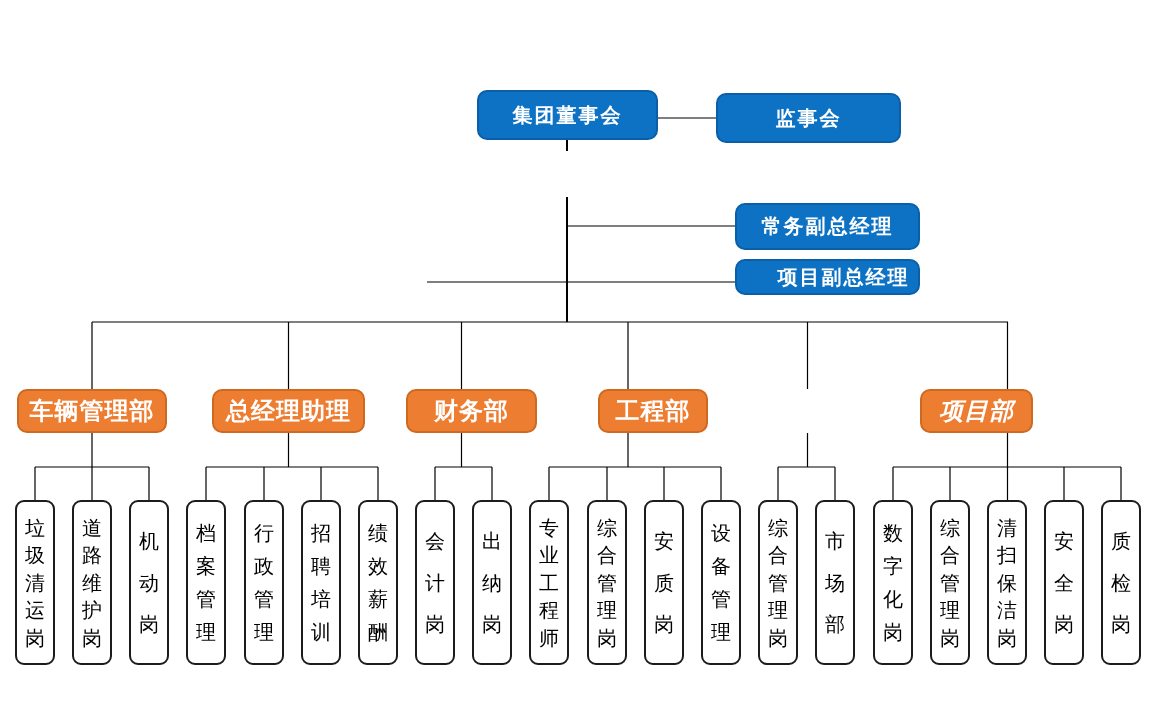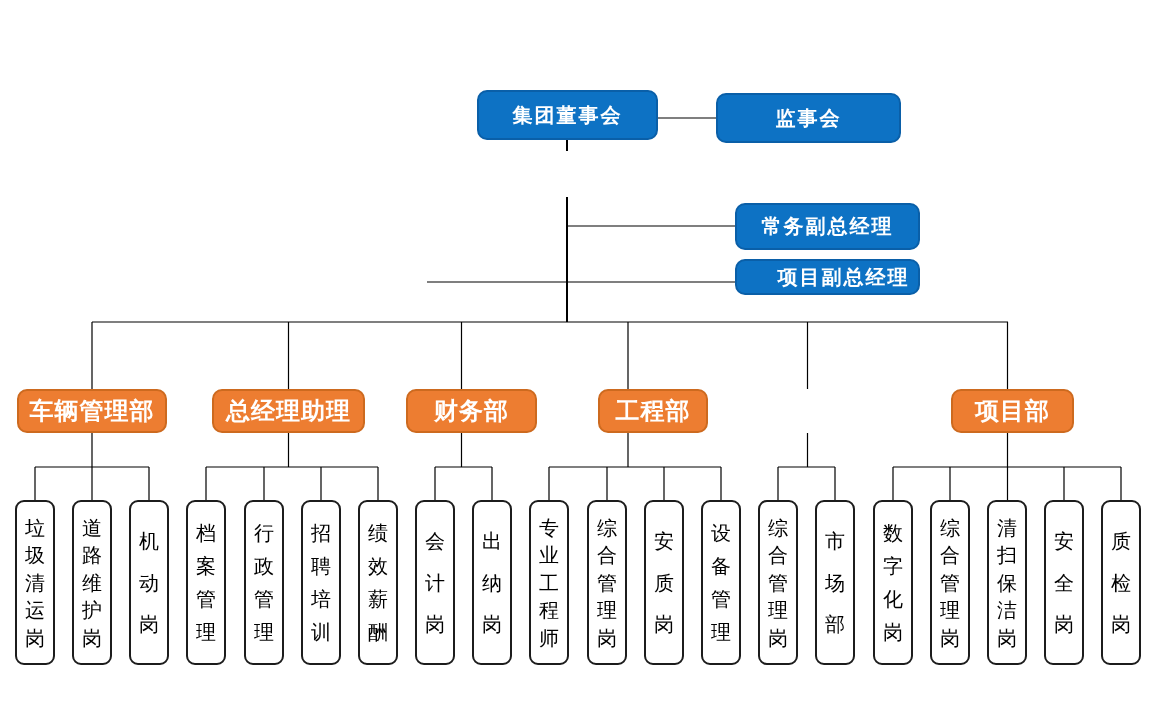--- a/index.html
+++ b/index.html
@@ -81,21 +81,21 @@
 
   <div class="node exec" style="left:477px; top:42px; width:181px; height:50px;margin-top:48px;">集团董事会</div>
   <div class="node exec" style="left:716px; top:93px; width:185px; height:50px;">监事会</div>
   <div class="node exec" style="left:735px; top:203px; width:185px; height:47px;">常务副总经理</div>
   <div class="node exec" style="left:735px; top:259px; width:185px; height:36px;padding-left:32px;">项目副总经理</div>
 
   <div class="node dept" style="left:17px; top:389px; width:150px; height:44px;">车辆管理部</div>
   <div class="node dept" style="left:212px; top:389px; width:153px; height:44px;">总经理助理</div>
   <div class="node dept" style="left:406px; top:389px; width:131px; height:44px;">财务部</div>
   <div class="node dept" style="left:573px; top:389px; width:110px; height:44px;margin-left:25px;">工程部</div>
-  <div class="node dept" style="left:951px; top:389px; width:123px; height:44px;">项目部</div>
+  <div class="node dept" style="left:920px; top:389px; width:113px; height:44px;font-style:italic;">项目部</div>
 
   <div class="node pos vtext" style="left:15px;">
       <span>垃</span>
       <span>圾</span>
       <span>清</span>
       <span>运</span>
       <span>岗</span>
     </div>
   <div class="node pos vtext" style="left:72px;">
       <span>道</span>

